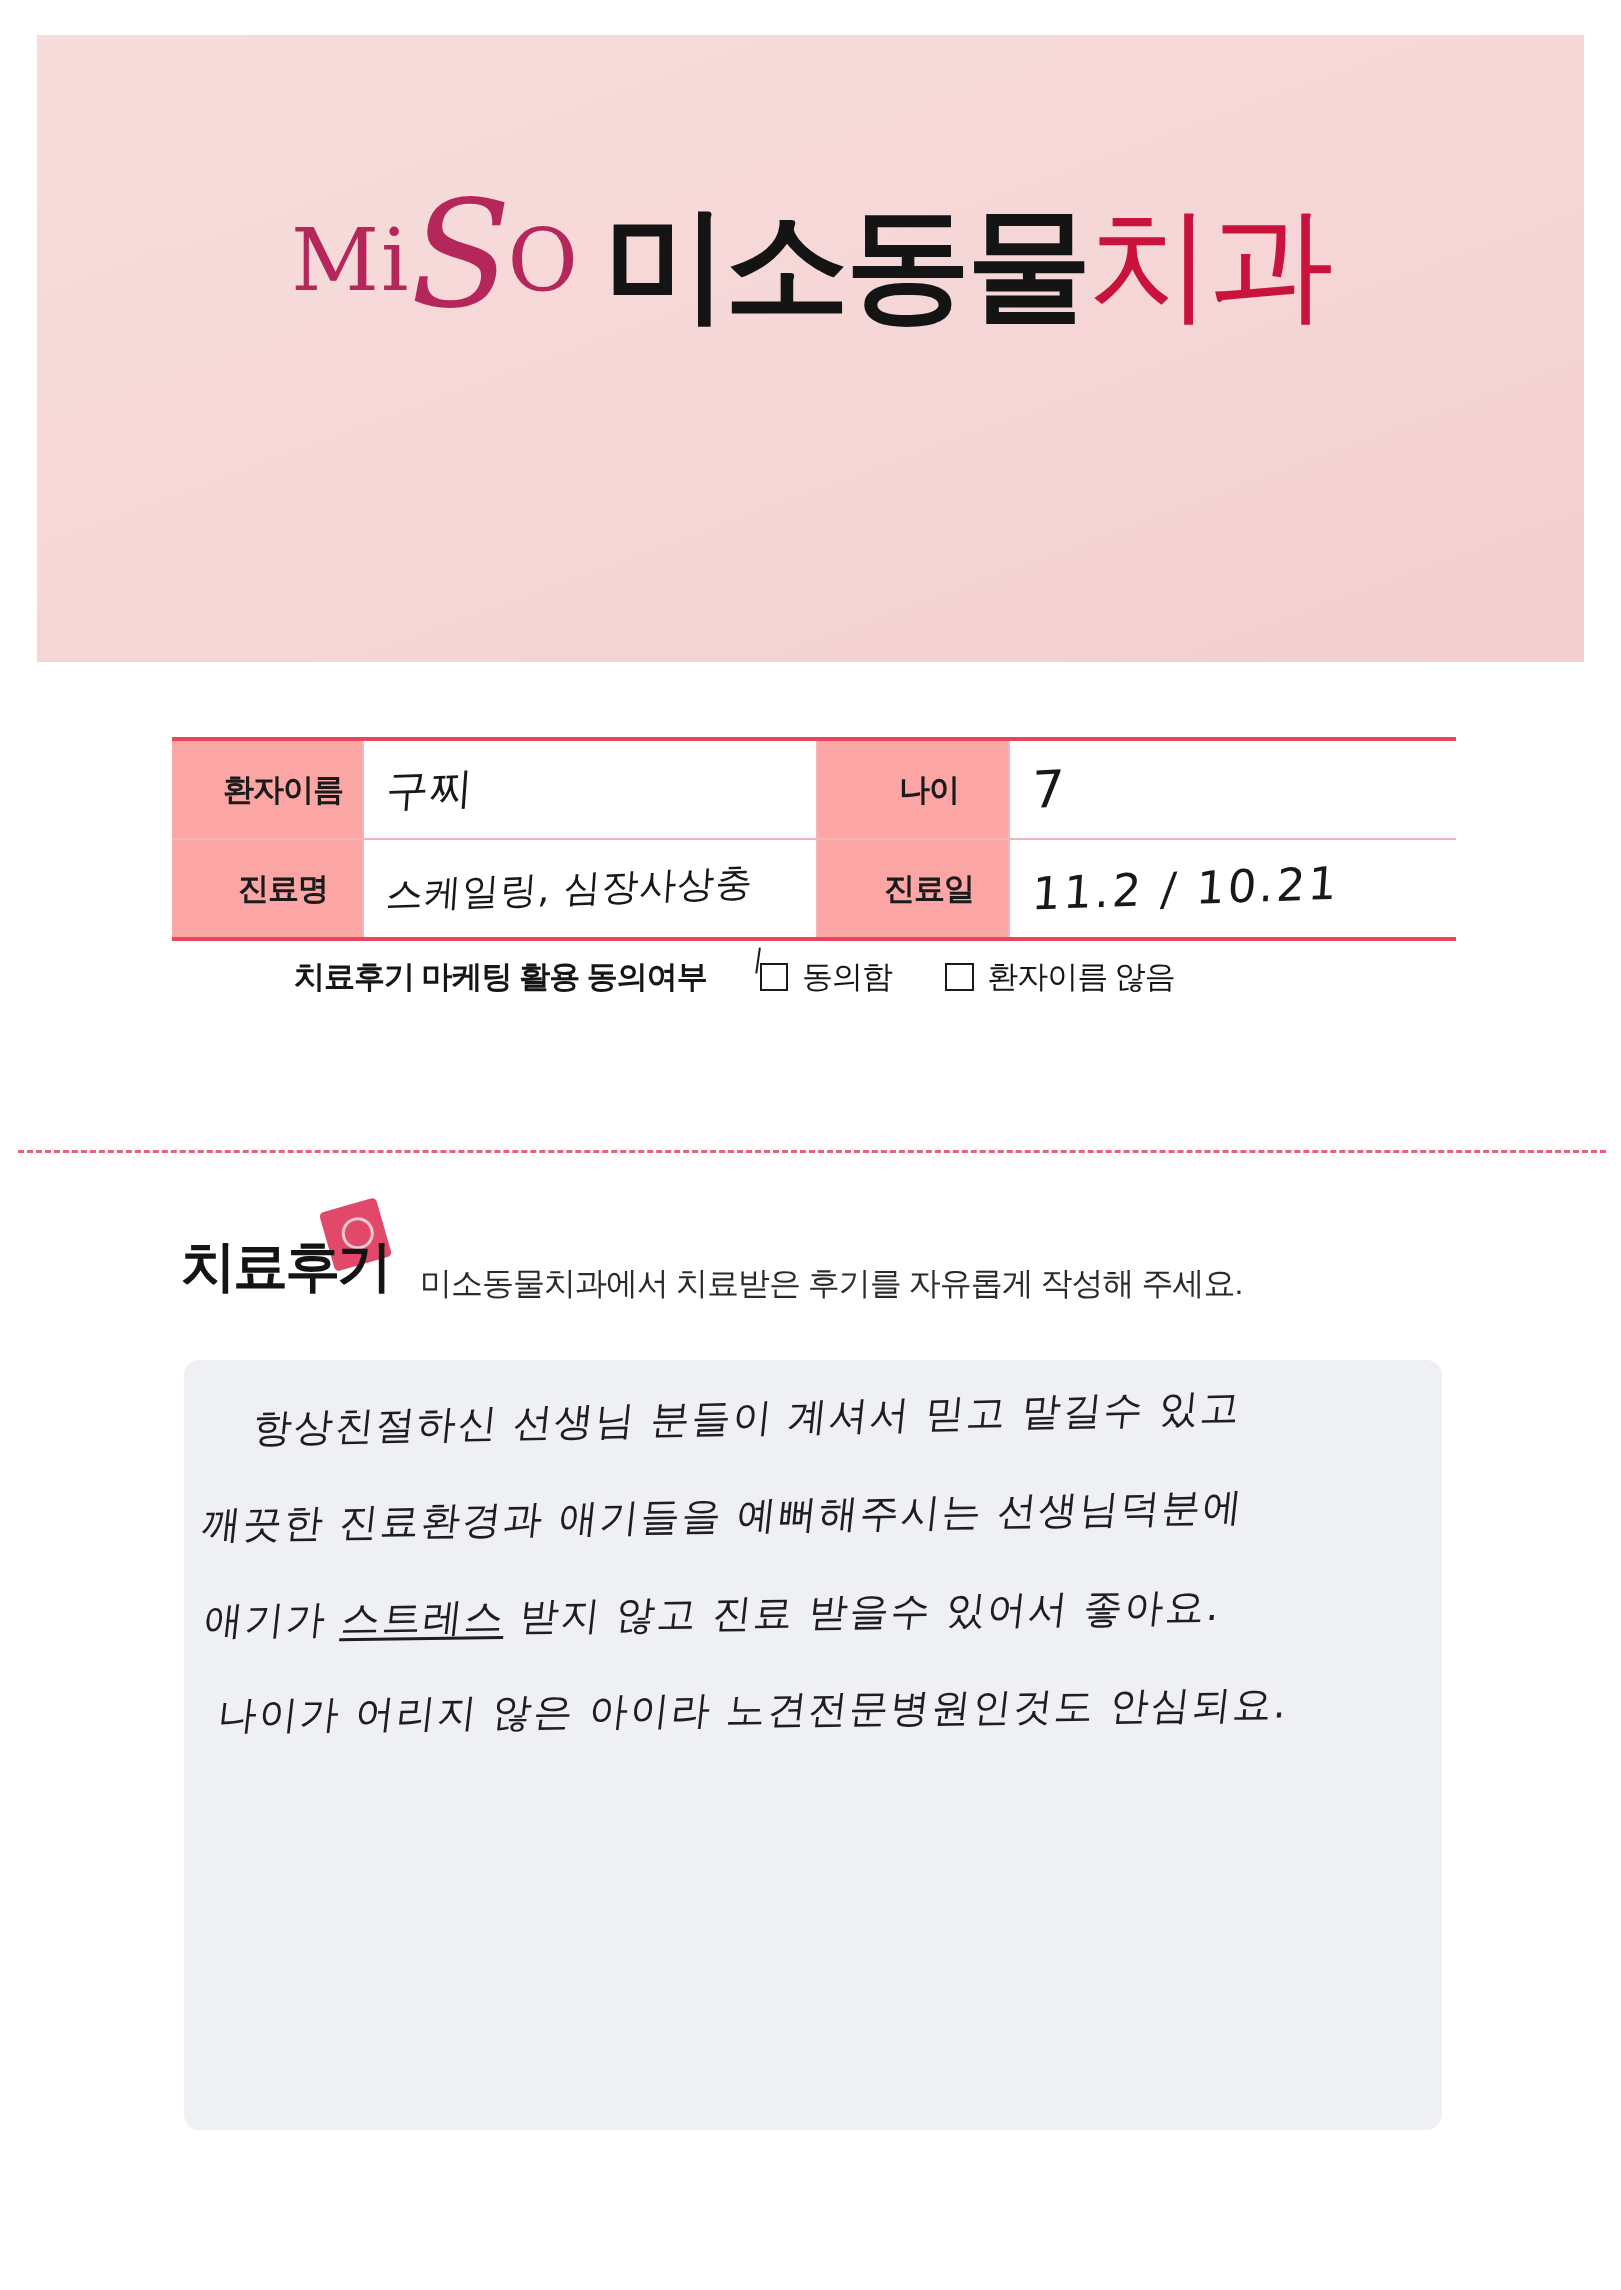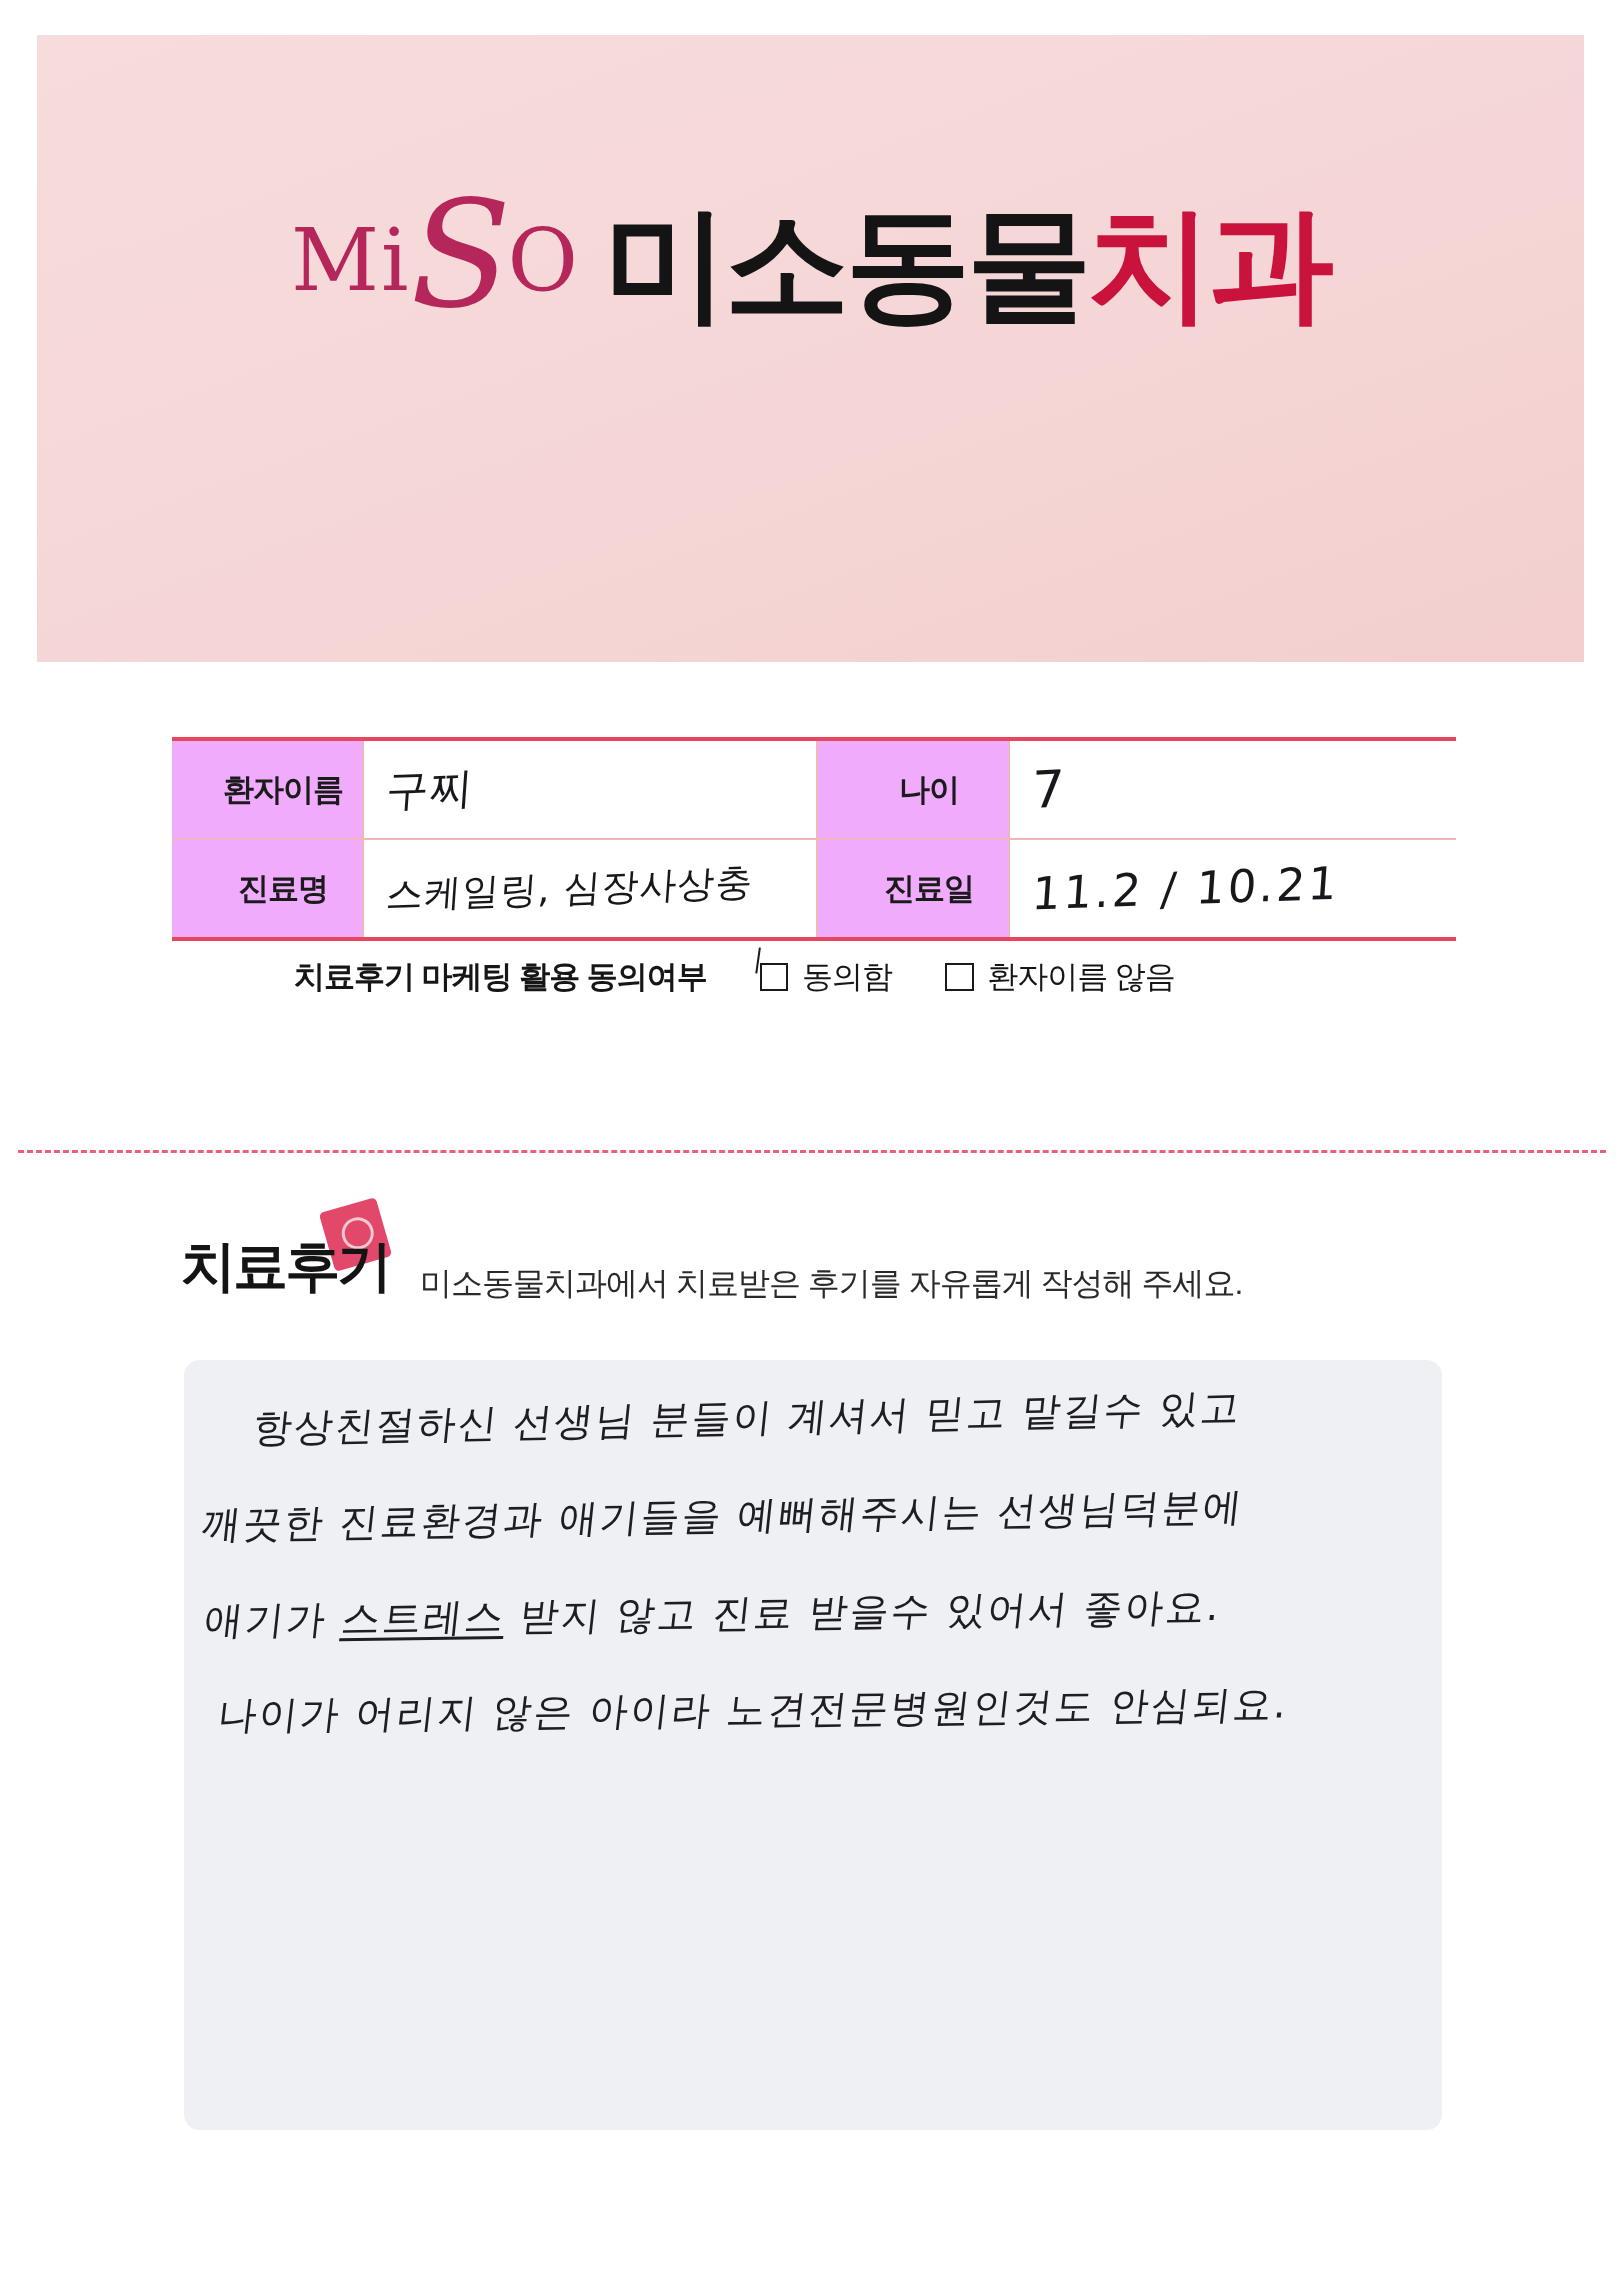--- a/index.html
+++ b/index.html
@@ -57,21 +57,21 @@
     font-size: 125px;
     font-weight: 800;
     color: #141414;
     letter-spacing: -3.9px;
     margin-left: 23.5px;
   }
   .logo-red {
     display: inline-block;
     vertical-align: middle;
     font-size: 125px;
-    font-weight: 700;
+    font-weight: 400;
     color: #c9133c;
     letter-spacing: -3.9px;
   }
   .tagline {
     position: absolute;
     left: 0;
     top: 431px;
     width: 100%;
     text-align: center;
     font-size: 36px;
@@ -89,21 +89,21 @@
     border-top: 4.9px solid #e8465f;
     border-bottom: 4.9px solid #e8465f;
   }
   .info-row {
     display: flex;
     width: 100%;
     height: 97px;
   }
   .info-row.first { border-bottom: 2px solid #f0b6bc; }
   .cell-label {
-    background: #f0abfc;
+    background: #fca5a5;
     display: flex;
     align-items: center;
     justify-content: center;
     font-size: 31px;
     font-weight: 700;
     color: #1b1b1b;
     letter-spacing: -1px;
     border-right: 2px solid #f0b6bc;
     box-sizing: border-box;
     padding-left: 32px;

